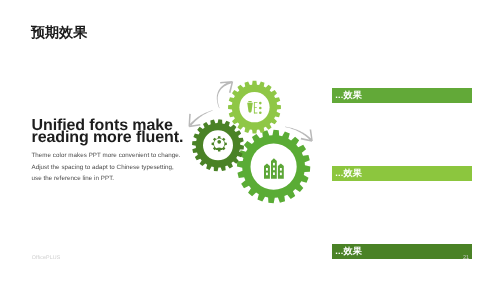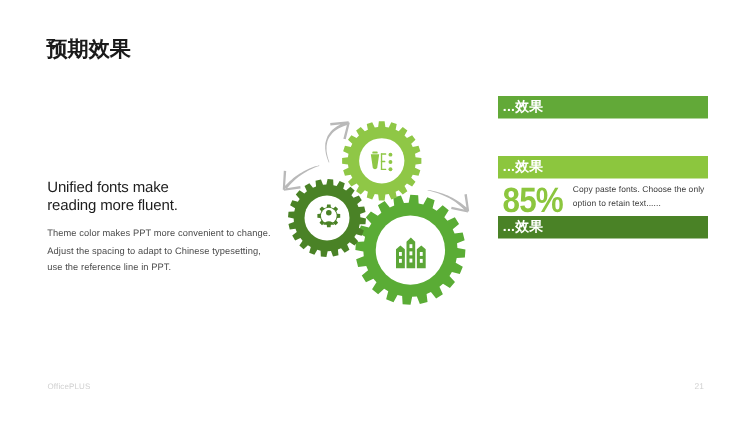--- a/index.html
+++ b/index.html
@@ -4,26 +4,26 @@
 <style>
   html,body{margin:0;padding:0;background:#fff;}
   body{width:500px;height:281px;overflow:hidden;font-family:"Liberation Sans",sans-serif;
         -webkit-font-smoothing:antialiased;text-rendering:geometricPrecision;}
   .slide{position:relative;width:500px;height:281px;background:#ffffff;}
   .stat-value,.slide-title,.lead,.body-copy,.stat-desc,.stat-bar-label,.footer-brand,.page-num{-webkit-font-smoothing:antialiased;}
 
   .slide-title{position:absolute;left:31px;top:24.4px;font-size:14.1px;font-weight:bold;color:#1a1a1a;letter-spacing:-0.05px;line-height:16px;}
 
   .left-block{position:absolute;left:31.5px;top:119.6px;}
-  .lead{font-size:10px;font-weight:normal;color:#1d1d1d;line-height:11.9px;letter-spacing:-0.1px;}
+  .lead{font-size:16px;font-weight:bold;color:#1d1d1d;line-height:11.9px;letter-spacing:-0.1px;}
   .body-copy{margin-top:6.5px;font-size:6.2px;color:#4a4a4a;line-height:11.75px;letter-spacing:0.06px;}
 
   .gear-art{position:absolute;left:175px;top:52px;}
   .stats{position:absolute;left:332px;top:64px;width:140px;}
-  .stat{position:relative;height:40px;}
+  .stat{position:relative;height:54px;margin-top:24px;}
   .stat-bar{width:140px;height:15px;display:flex;align-items:center;}
   .stat-bar-label{margin-left:3.2px;font-size:9.2px;font-weight:bold;color:#ffffff;letter-spacing:0.2px;}
   .stat-row{display:flex;align-items:flex-start;margin-top:4px;}
   .stat-value{width:39.5px;font-size:23.4px;font-weight:bold;line-height:20px;letter-spacing:-0.6px;margin-left:3.2px;transform:scaleX(0.895);transform-origin:left center;}
   .stat-desc{margin-left:7.2px;font-size:5.62px;color:#3b3b3b;line-height:9.1px;margin-top:0px;letter-spacing:0.06px;white-space:nowrap;}
 
   .footer-brand{position:absolute;left:31.7px;top:255.2px;font-size:5.3px;color:#cfcfcf;letter-spacing:0.1px;}
   .page-num{position:absolute;left:463px;top:255.3px;font-size:5.6px;color:#cfcfcf;}
 </style>
 </head>
@@ -107,27 +107,20 @@
   <div class="stats">
     <div class="stat">
       <div class="stat-bar" style="background-color: rgb(98, 169, 56);">
         <span class="stat-bar-label">...效果</span>
       </div>
     </div>
     <div class="stat">
       <div class="stat-bar" style="background-color: rgb(140, 198, 62);">
         <span class="stat-bar-label">...效果</span>
       </div>
-      <div class="stat-row">
-        <div class="stat-value" style="color: rgb(140, 198, 62);">85%</div>
-        <div class="stat-desc">
-          <div>Copy paste fonts. Choose the only</div>
-          <div>option to retain text......</div>
-        </div>
-      </div>
     </div>
     <div class="stat">
       <div class="stat-bar" style="background-color: rgb(74, 130, 38);">
         <span class="stat-bar-label">...效果</span>
       </div>
     </div>
   </div>
 
   <div class="footer-brand">OfficePLUS</div>
   <div class="page-num">21</div>

